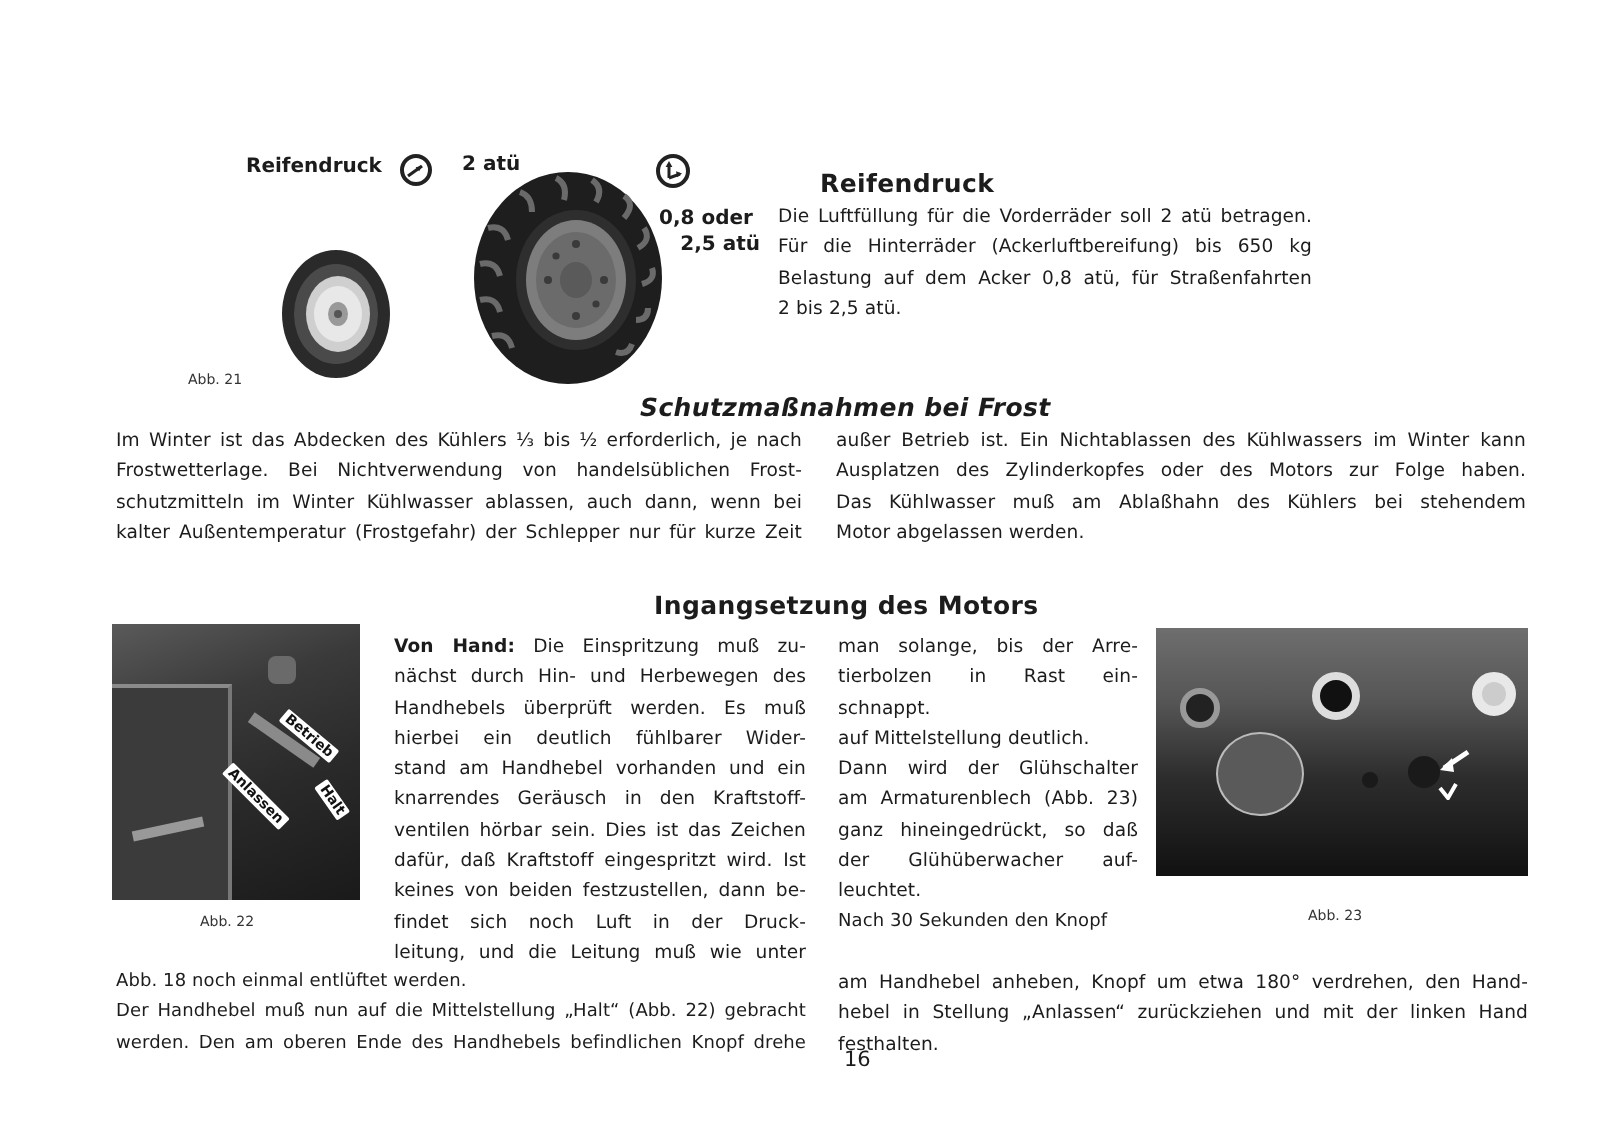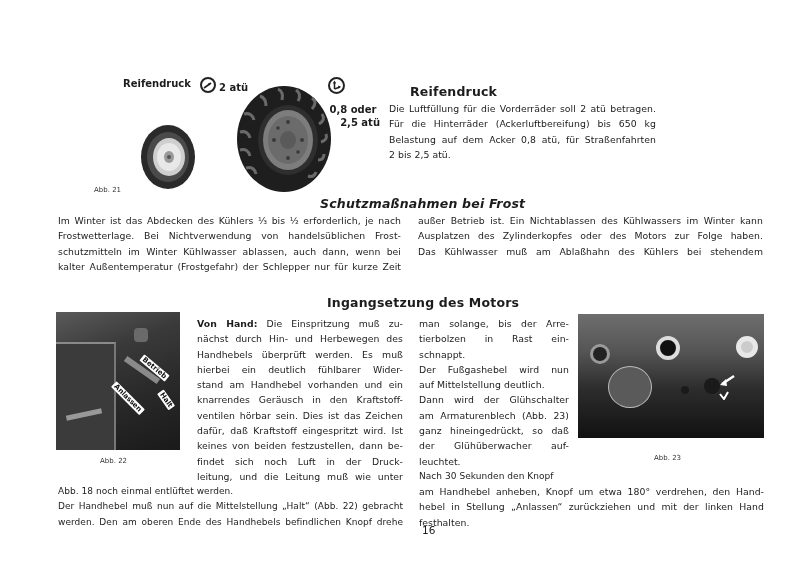--- a/index.html
+++ b/index.html
@@ -35,21 +35,21 @@
   .tag {
     position: absolute; background: #fff; color: #111; font-size: 7px; font-weight: bold;
     padding: 0 2px; border-radius: 1px; white-space: nowrap;
   }
 </style>
 </head>
 <body>
 
 <div class="abs lbl" style="left:123px; top:78px;">Reifendruck</div>
 
-<div class="abs" style="left:200px; top:77px; display:flex; align-items:flex-end; gap:3px;">
+<div class="abs" style="left:200px; top:77px; display:flex; align-items:flex-start; gap:15px;">
   <span class="gauge">
     <svg width="12" height="12" viewBox="0 0 12 12" style="position:absolute;left:0;top:0;">
       <path d="M2 9 L9 4" stroke="#222" stroke-width="1.6"></path>
       <path d="M9 4 L5.8 4.6 L7.6 6.6 Z" fill="#222"></path>
     </svg>
   </span>
   <span class="lbl">2 atü</span>
 </div>
 
 <div class="abs" style="left:138px; top:124px;">
@@ -124,20 +124,21 @@
 <div class="abs txt" style="left:58px; top:213px; width:343px;">
   <p class="jl">Im Winter ist das Abdecken des Kühlers ⅓ bis ½ erforderlich, je nach</p>
   <p class="jl">Frostwetterlage. Bei Nichtverwendung von handelsüblichen Frost-</p>
   <p class="jl">schutzmitteln im Winter Kühlwasser ablassen, auch dann, wenn bei</p>
   <p class="jl">kalter Außentemperatur (Frostgefahr) der Schlepper nur für kurze Zeit</p>
 </div>
 <div class="abs txt" style="left:418px; top:213px; width:345px;">
   <p class="jl">außer Betrieb ist. Ein Nichtablassen des Kühlwassers im Winter kann</p>
   <p class="jl">Ausplatzen des Zylinderkopfes oder des Motors zur Folge haben.</p>
   <p class="jl">Das Kühlwasser muß am Ablaßhahn des Kühlers bei stehendem</p>
+  <p>Motor abgelassen werden.</p>
 </div>
 
 <div class="abs h2" style="left:327px; top:295px;">Ingangsetzung des Motors</div>
 
 <div class="abs photo22">
   <div style="position:absolute; left:0; top:30px; width:58px; height:108px; background:#3b3b3b; border-right:2px solid #777; border-top:2px solid #8a8a8a;"></div>
   <div style="position:absolute; left:10px; top:100px; width:36px; height:5px; background:#999; transform:rotate(-12deg);"></div>
   <div style="position:absolute; left:66px; top:55px; width:40px; height:6px; background:#8a8a8a; transform:rotate(35deg);"></div>
   <div style="position:absolute; left:78px; top:16px; width:14px; height:14px; border-radius:4px; background:#6a6a6a;"></div>
   <span class="tag" style="left:82px; top:52px; transform:rotate(40deg);">Betrieb</span>
@@ -163,21 +164,20 @@
 <div class="abs txt" style="left:58px; top:484px; width:345px; font-size:9px;">
   <p>Abb. 18 noch einmal entlüftet werden.</p>
   <p class="jl">Der Handhebel muß nun auf die Mittelstellung „Halt“ (Abb. 22) gebracht</p>
   <p class="jl">werden. Den am oberen Ende des Handhebels befindlichen Knopf drehe</p>
 </div>
 
 <div class="abs txt" style="left:419px; top:316px; width:150px;">
   <p class="jl">man solange, bis der Arre-</p>
   <p class="jl">tierbolzen in Rast ein-</p>
   <p>schnappt.</p>
-  <p class="jl">Der Fußgashebel wird nun</p>
   <p>auf Mittelstellung deutlich.</p>
   <p class="jl">Dann wird der Glühschalter</p>
   <p class="jl">am Armaturenblech (Abb. 23)</p>
   <p class="jl">ganz hineingedrückt, so daß</p>
   <p class="jl">der Glühüberwacher auf-</p>
   <p>leuchtet.</p>
   <p style="font-size:9px;">Nach 30 Sekunden den Knopf</p>
 </div>
 
 <div class="abs txt" style="left:419px; top:484px; width:345px;">

